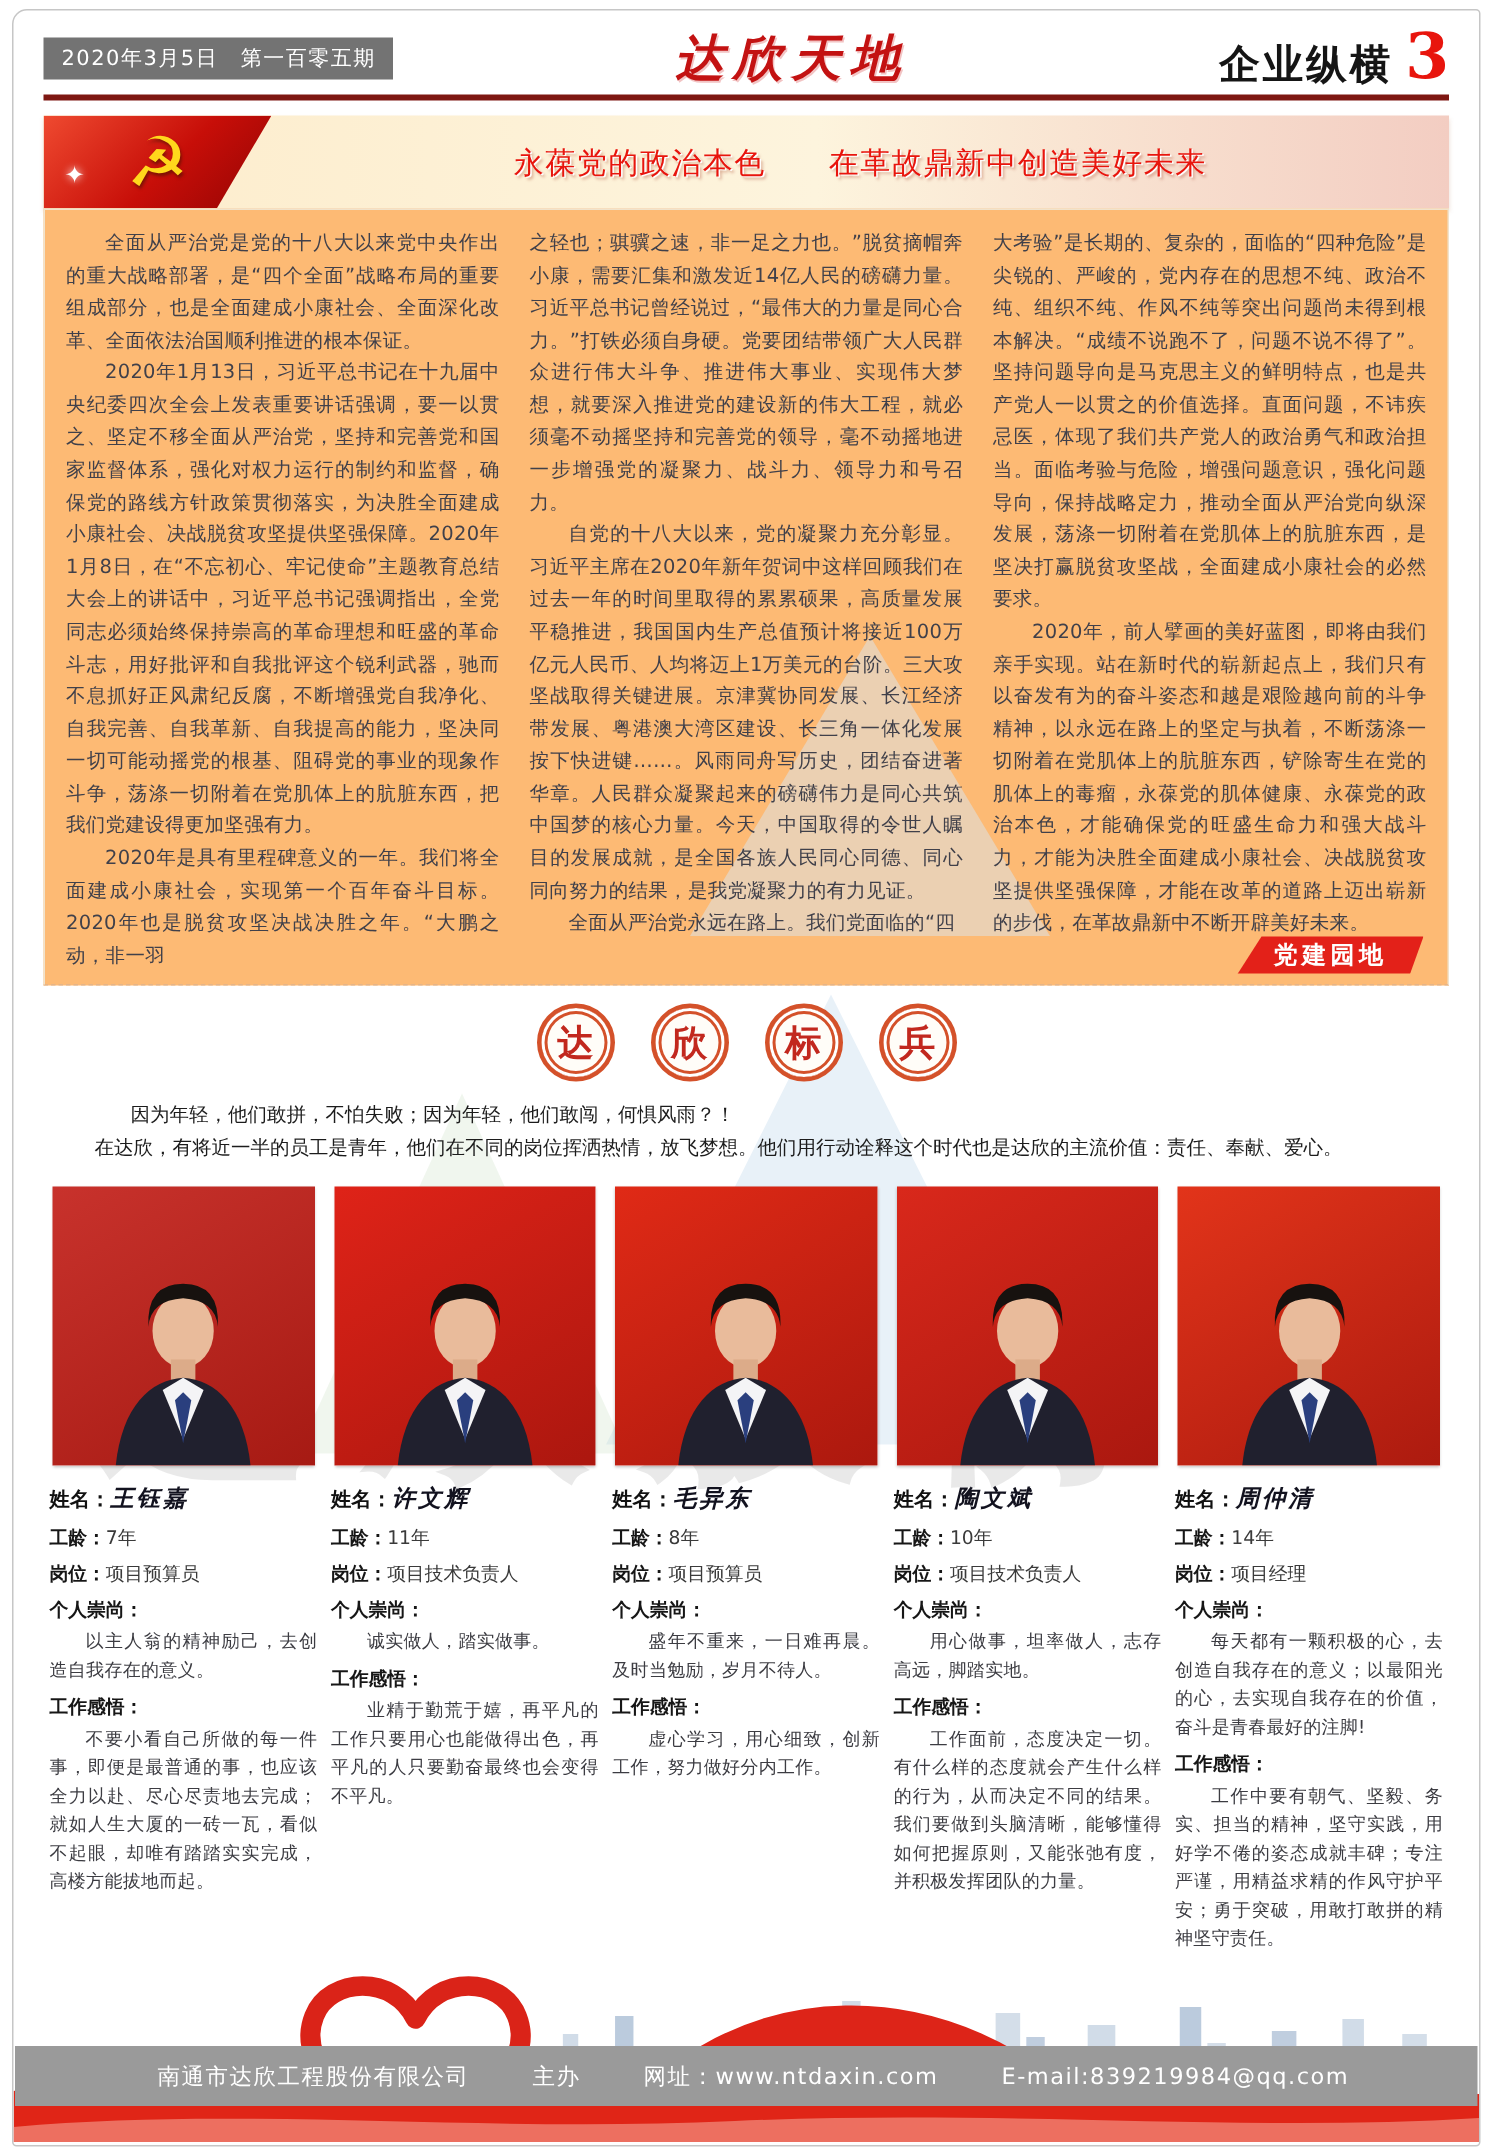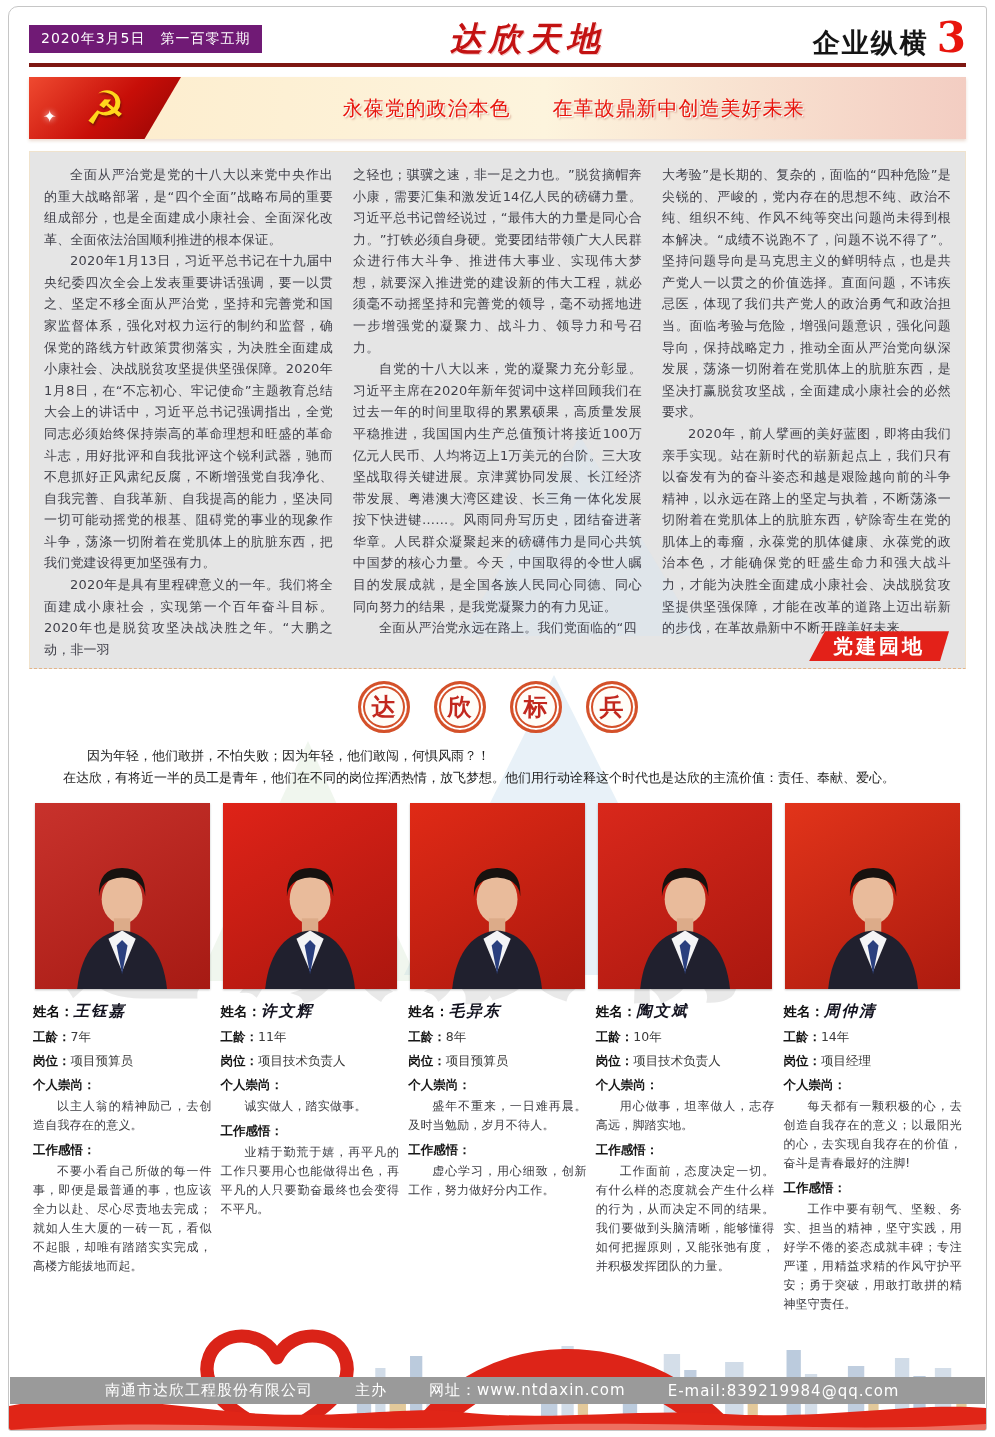--- a/index.html
+++ b/index.html
@@ -1,42 +1,42 @@
 <!DOCTYPE html>
 <html><head>
 <meta charset="utf-8">
 <style>
   html,body { margin:0; padding:0; background:#fff; }
   body { width:995px; height:1437px; position:relative; font-family:"DejaVu Sans","Liberation Sans",sans-serif; overflow:hidden; }
   .page { position:absolute; top:6px; left:8px; right:8px; bottom:6px; border:1px solid #c6c6c6; border-radius:10px 3px 3px 3px; padding:10px 20px 0; box-sizing:border-box; overflow:hidden; background:#fff; }
 
   
   .header-row { display:flex; align-items:center; height:44px; }
-  .date-box { background:#701a75; color:#fff; font-size:14px; padding:5px 12px; letter-spacing:1px; }
+  .date-box { background:#737373; color:#fff; font-size:14px; padding:5px 12px; letter-spacing:1px; }
   .masthead { flex:1; text-align:center; font-family:Liberation Sans, sans-serif; font-style:italic; font-weight:bold; font-size:33px; color:#c31212; letter-spacing:6px; text-shadow:1px 1px 0 #f2c4c4; }
   .section-wrap { display:flex; align-items:baseline; }
   .section-title { font-family:"DejaVu Serif","Liberation Serif",serif; font-weight:bold; font-size:27px; color:#151515; letter-spacing:2px;margin-left:20px; }
   .page-num { color:#e8150d; font-size:42px; font-weight:bold; font-family:"DejaVu Serif","Liberation Serif",serif; margin-left:8px; line-height:1; }
   .header-rule { height:4px; background:#7e1712; margin-top:2px; }
 
   
   .banner { margin-top:10px; height:62px; display:flex; background:linear-gradient(to right,#fdeccb 0%,#fdf4dd 55%,#f3cdc2 100%); position:relative; box-shadow:0 2px 3px rgba(180,120,80,.25); }
   .emblem { width:152px; height:100%; background:linear-gradient(135deg,#ef4a30 0%,#c70e08 55%,#930404 100%); clip-path:polygon(0 0,100% 0,76% 100%,0 100%); display:flex; align-items:center; justify-content:center; position:relative; flex:none; }
   .emblem-icon { color:#ffd71c; font-size:46px; line-height:1; text-shadow:1px 2px 2px rgba(70,20,0,.55); }
   .sparkle { position:absolute; left:14px; top:30px; color:#fff; font-size:16px; text-shadow:0 0 6px #fff; }
   .banner-title { flex:1; display:flex; align-items:center; justify-content:center; font-size:20px; font-weight:400; color:#e8150d; letter-spacing:1px; white-space:nowrap; text-shadow:1px 1px 0 #ffffff,2px 2px 2px rgba(150,30,0,.35); }
 
   
-  .article { margin-top:12px; background:#e5e5e5; border:1px solid #f0e3cd; border-bottom:1px dashed #e4b488; padding:12px 14px 8px; position:relative; }
+  .article { background:#fdba74; border:1px solid #f0e3cd; border-bottom:1px dashed #e4b488; padding:12px 14px 8px; position:relative; }
   .article-columns { display:flex; gap:20px; position:relative; z-index:1; }
   .article-column { flex:1; font-size:13px; line-height:1.66; color:#40404a; text-align:justify; letter-spacing:.2px; }
   .para { margin:0; }
   .para.indent { text-indent:2em; }
   .tag-row { position:absolute; right:16px; bottom:8px; z-index:2; }
-  .tag { background:#e32119; color:#fff; font-weight:bold; font-size:20px; letter-spacing:3px; padding:3px 24px; clip-path:polygon(16px 0,100% 0,calc(100% - 9px) 100%,0 100%); box-shadow:-2px 0 0 #8d0f0b, 2px 0 0 #8d0f0b; }
+  .tag { background:#e32119; color:#fff; font-weight:bold; font-size:16px; letter-spacing:3px; padding:3px 24px; clip-path:polygon(16px 0,100% 0,calc(100% - 9px) 100%,0 100%); box-shadow:-2px 0 0 #8d0f0b, 2px 0 0 #8d0f0b; }
   .tri { position:absolute; z-index:0; opacity:.5; }
   .tri-blue { left:46%; top:55%; width:0; height:0; border-left:120px solid transparent; border-right:120px solid transparent; border-bottom:200px solid #d9e6f0; }
 
   
   .feature { position:relative; margin-top:12px; }
   .tri-big { position:absolute; left:40%; top:-6px; width:0; height:0; border-left:150px solid transparent; border-right:150px solid transparent; border-bottom:300px solid rgba(190,215,235,.35); z-index:0; }
   .tri-green { position:absolute; left:18%; top:60px; width:0; height:0; border-left:110px solid transparent; border-right:110px solid transparent; border-bottom:240px solid rgba(205,225,200,.30); z-index:0; }
   .badges { display:flex; justify-content:center; gap:24px; position:relative; z-index:2; }
   .badge { width:46px; height:46px; border:3px solid #d4512a; border-radius:50%; box-shadow:inset 0 0 0 2px #fff,inset 0 0 0 4px #d4512a; display:flex; align-items:center; justify-content:center; background:#fffdf8; }
   .badge span { color:#c2281e; font-weight:bold; font-size:24px; font-family:"DejaVu Serif","Liberation Serif",serif; }
@@ -52,21 +52,21 @@
   .name-label { font-weight:bold; color:#111; }
   .name-value { font-family:"DejaVu Serif","Liberation Serif",serif; font-style:italic; font-weight:bold; font-size:15.5px; color:#12121f; letter-spacing:2px; }
   .field-row { margin-top:7px; font-size:12.5px; color:#3a3a3a; }
   .field-label { font-weight:bold; color:#161616; }
   .block-label { font-weight:bold; margin-top:7px; font-size:12.5px; color:#161616; }
   .block-text { font-size:12px; line-height:1.58; color:#3c3c42; text-align:justify; text-indent:2em; margin:3px 0 0; letter-spacing:.2px; }
 
   
   .bottom-art { position:relative; height:122px; margin:4px -20px 0; }
   .bottom-art svg { width:100%; height:100%; display:block; }
-  .footer { position:absolute; left:1px; right:1px; bottom:26px; height:27px; background:#9a9a9a; display:flex; align-items:center; color:#fff; font-size:15px; padding-left:95px; gap:0; z-index:5; }
+  .footer { position:absolute; left:1px; right:1px; bottom:26px; height:40px; background:#9a9a9a; display:flex; align-items:center; color:#fff; font-size:15px; padding-left:95px; gap:0; z-index:5; }
   .footer span { margin-right:42px; letter-spacing:1px; }
 </style>
 </head>
 <body>
 
 <div class="page">
 
   <div class="header-row">
     <div class="date-box">2020年3月5日　第一百零五期</div>
     <div class="masthead">达欣天地</div>

